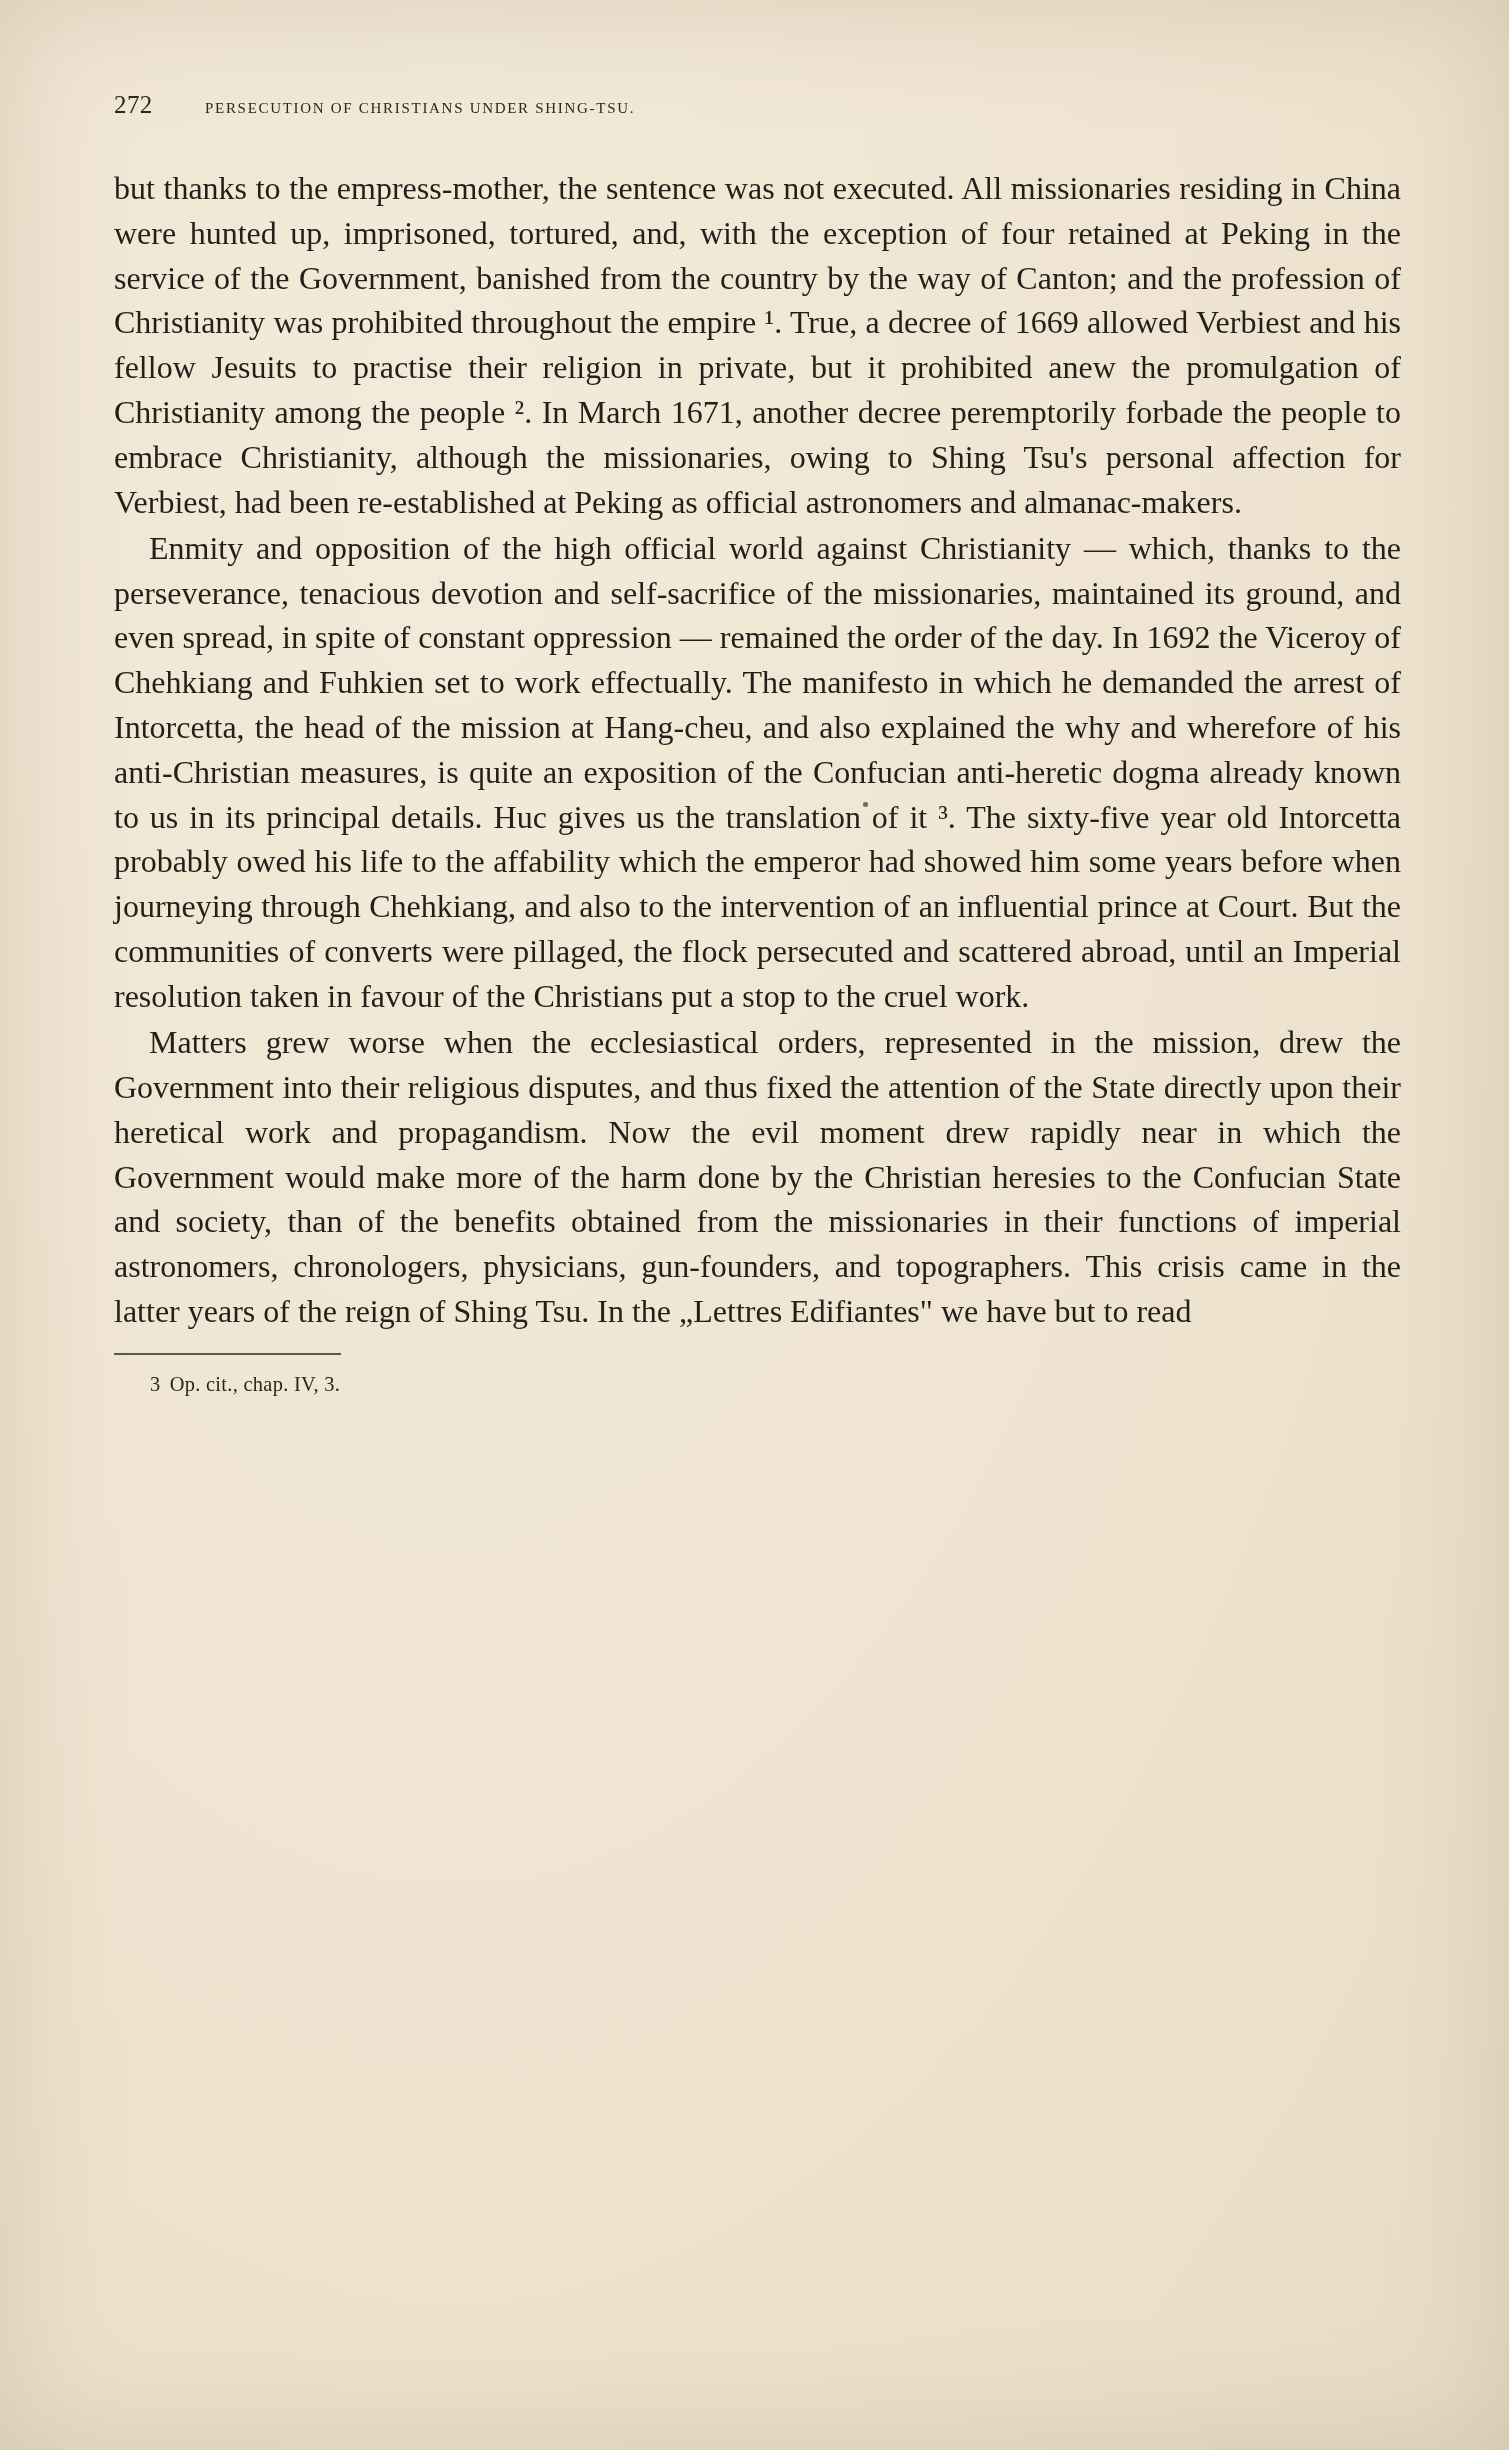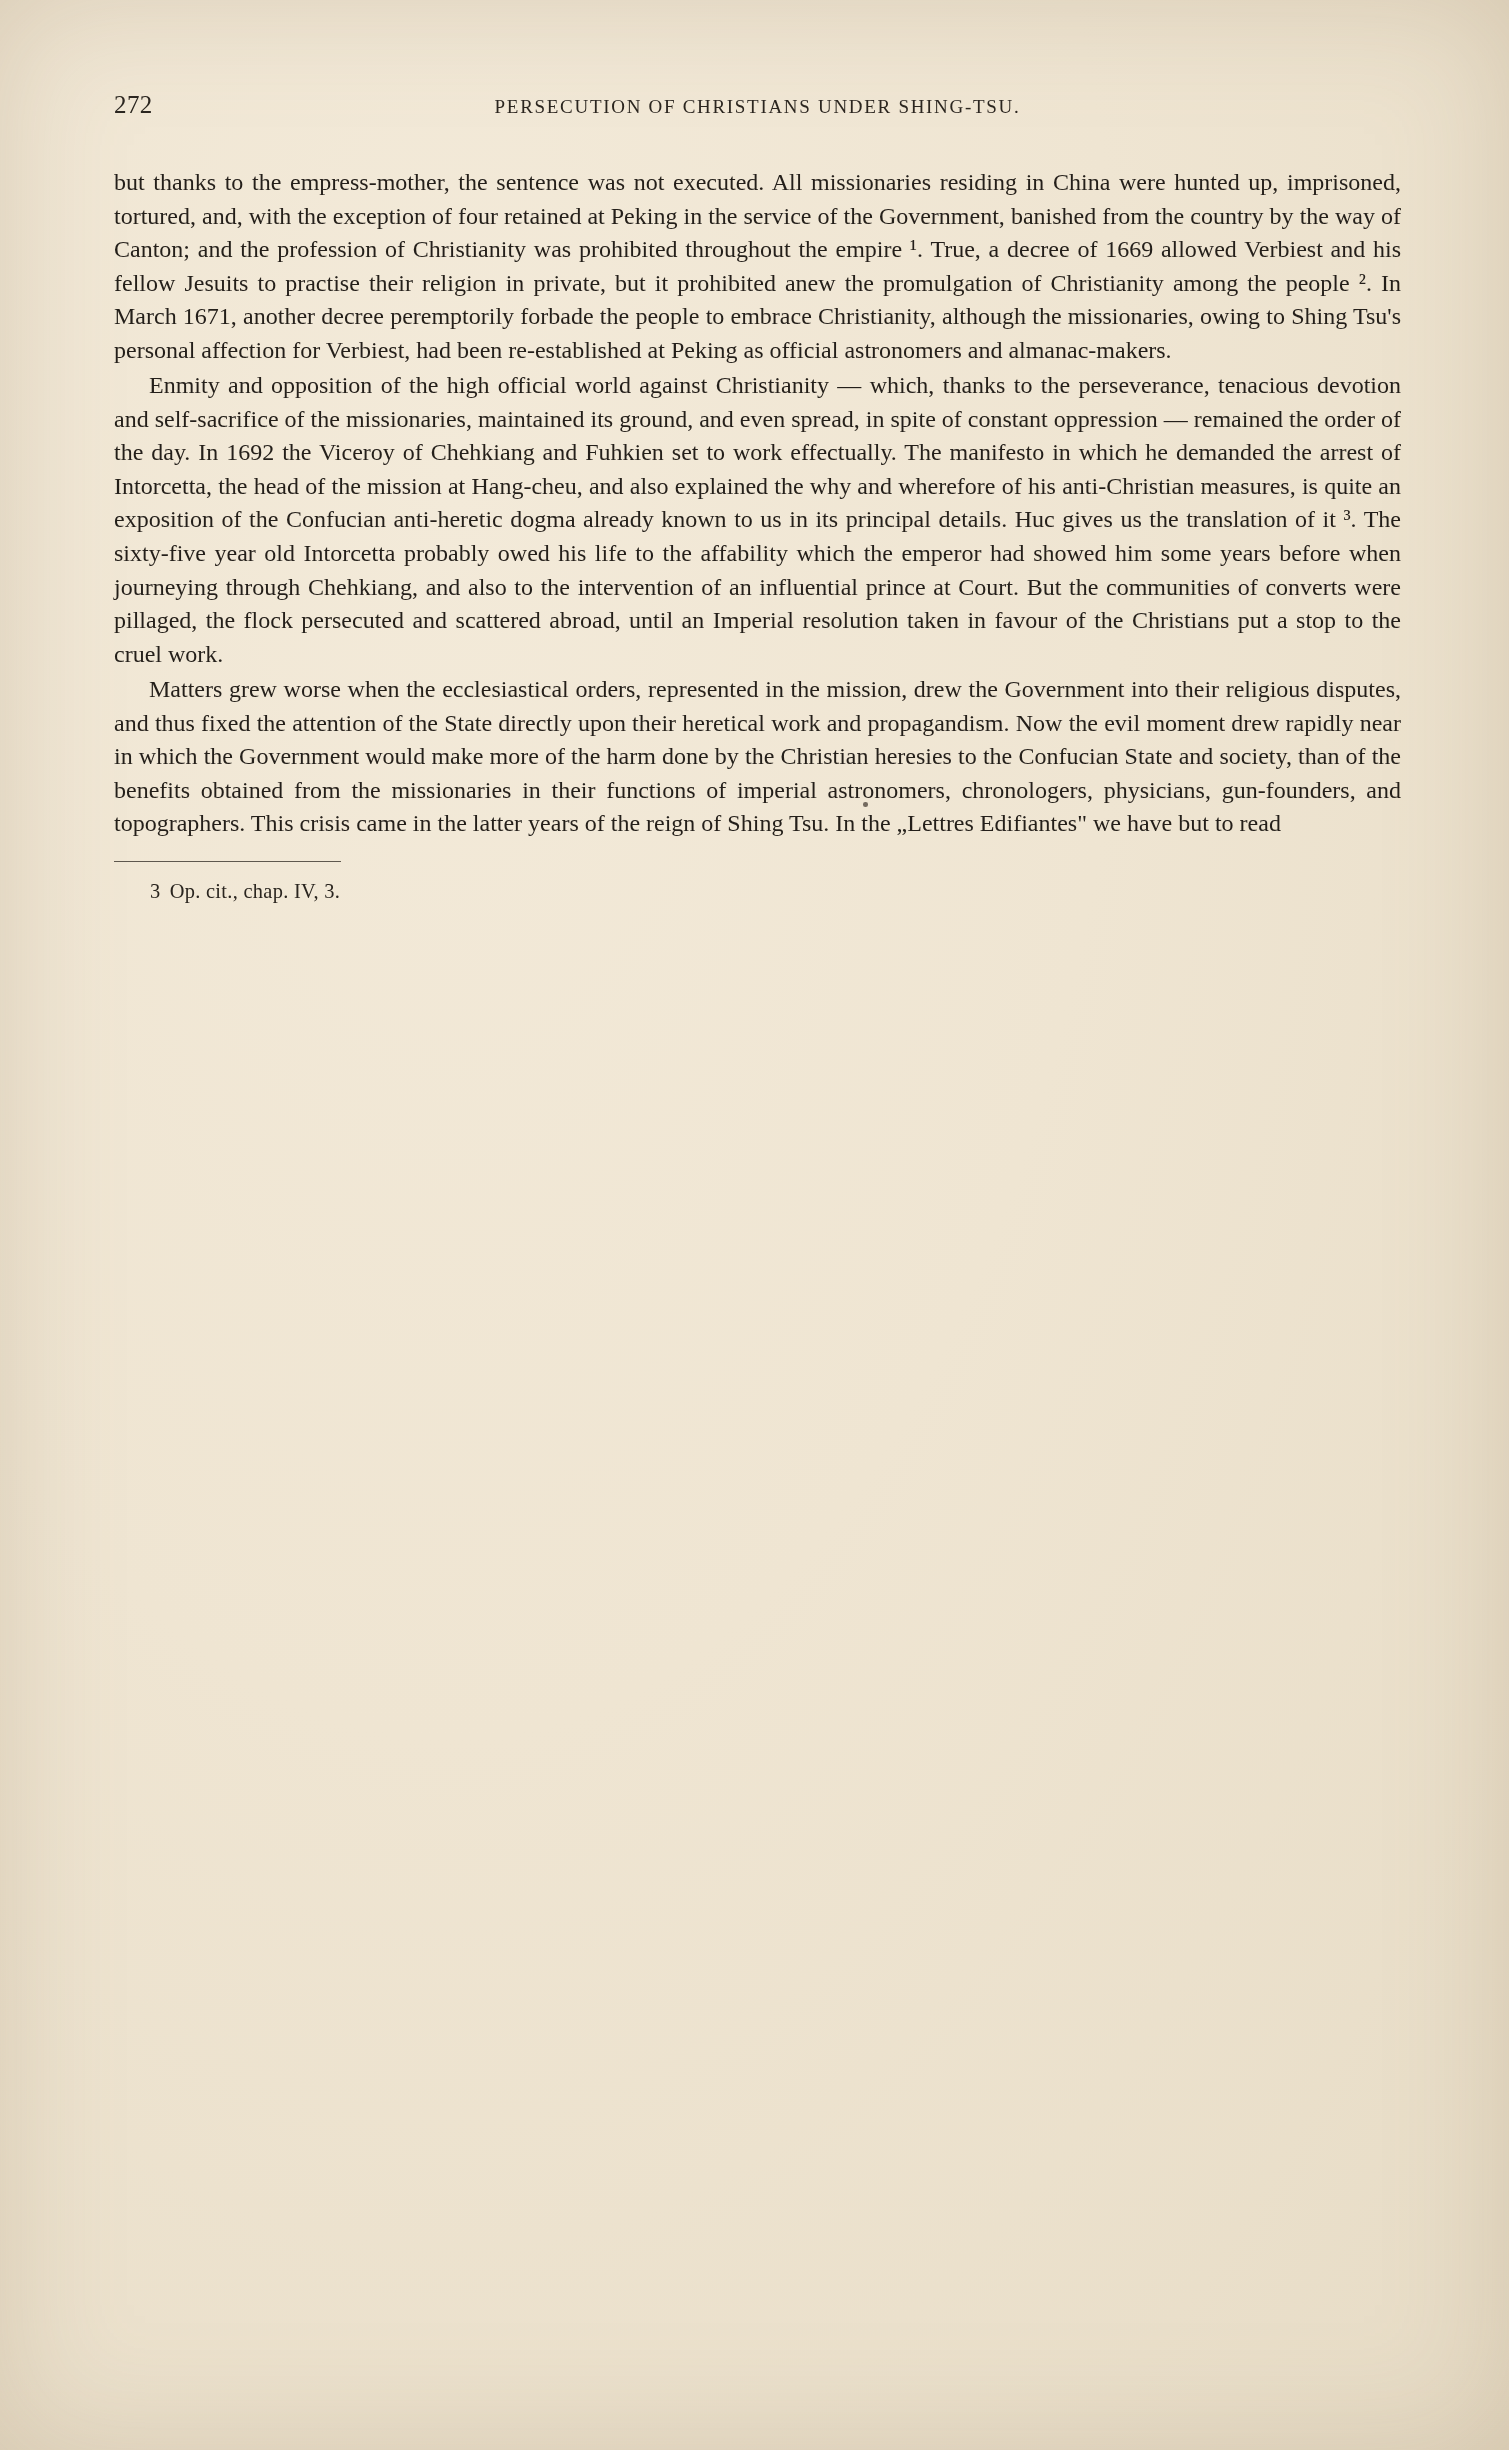--- a/index.html
+++ b/index.html
@@ -37,35 +37,34 @@
   .folio {
     font-size: 25px;
     color: #2b2620;
     letter-spacing: 0.4px;
     width: 91px;
     flex: 0 0 91px;
     font-family: Liberation Serif, serif;
   }
   .running-head {
     flex: 1;
-    text-align: center;
-    font-size: 19px;
+    font-size: 15px;
     letter-spacing: 1.7px;
     color: #2b2620;
     font-variant: small-caps;
     text-transform: uppercase;
     padding-right: 91px;
   }
   .body-text {
     margin-top: 30px;
     width: 1287px;
   }
   p.para {
     margin: 0 0 0 0;
-    font-size: 24px;
+    font-size: 32px;
     line-height: 1.4;
     color: #241f1a;
     text-align: justify;
     text-justify: inter-word;
     hyphens: manual;
   }
   p.para + p.para {
     margin-top: 1.5px;
   }
   p.indent {

